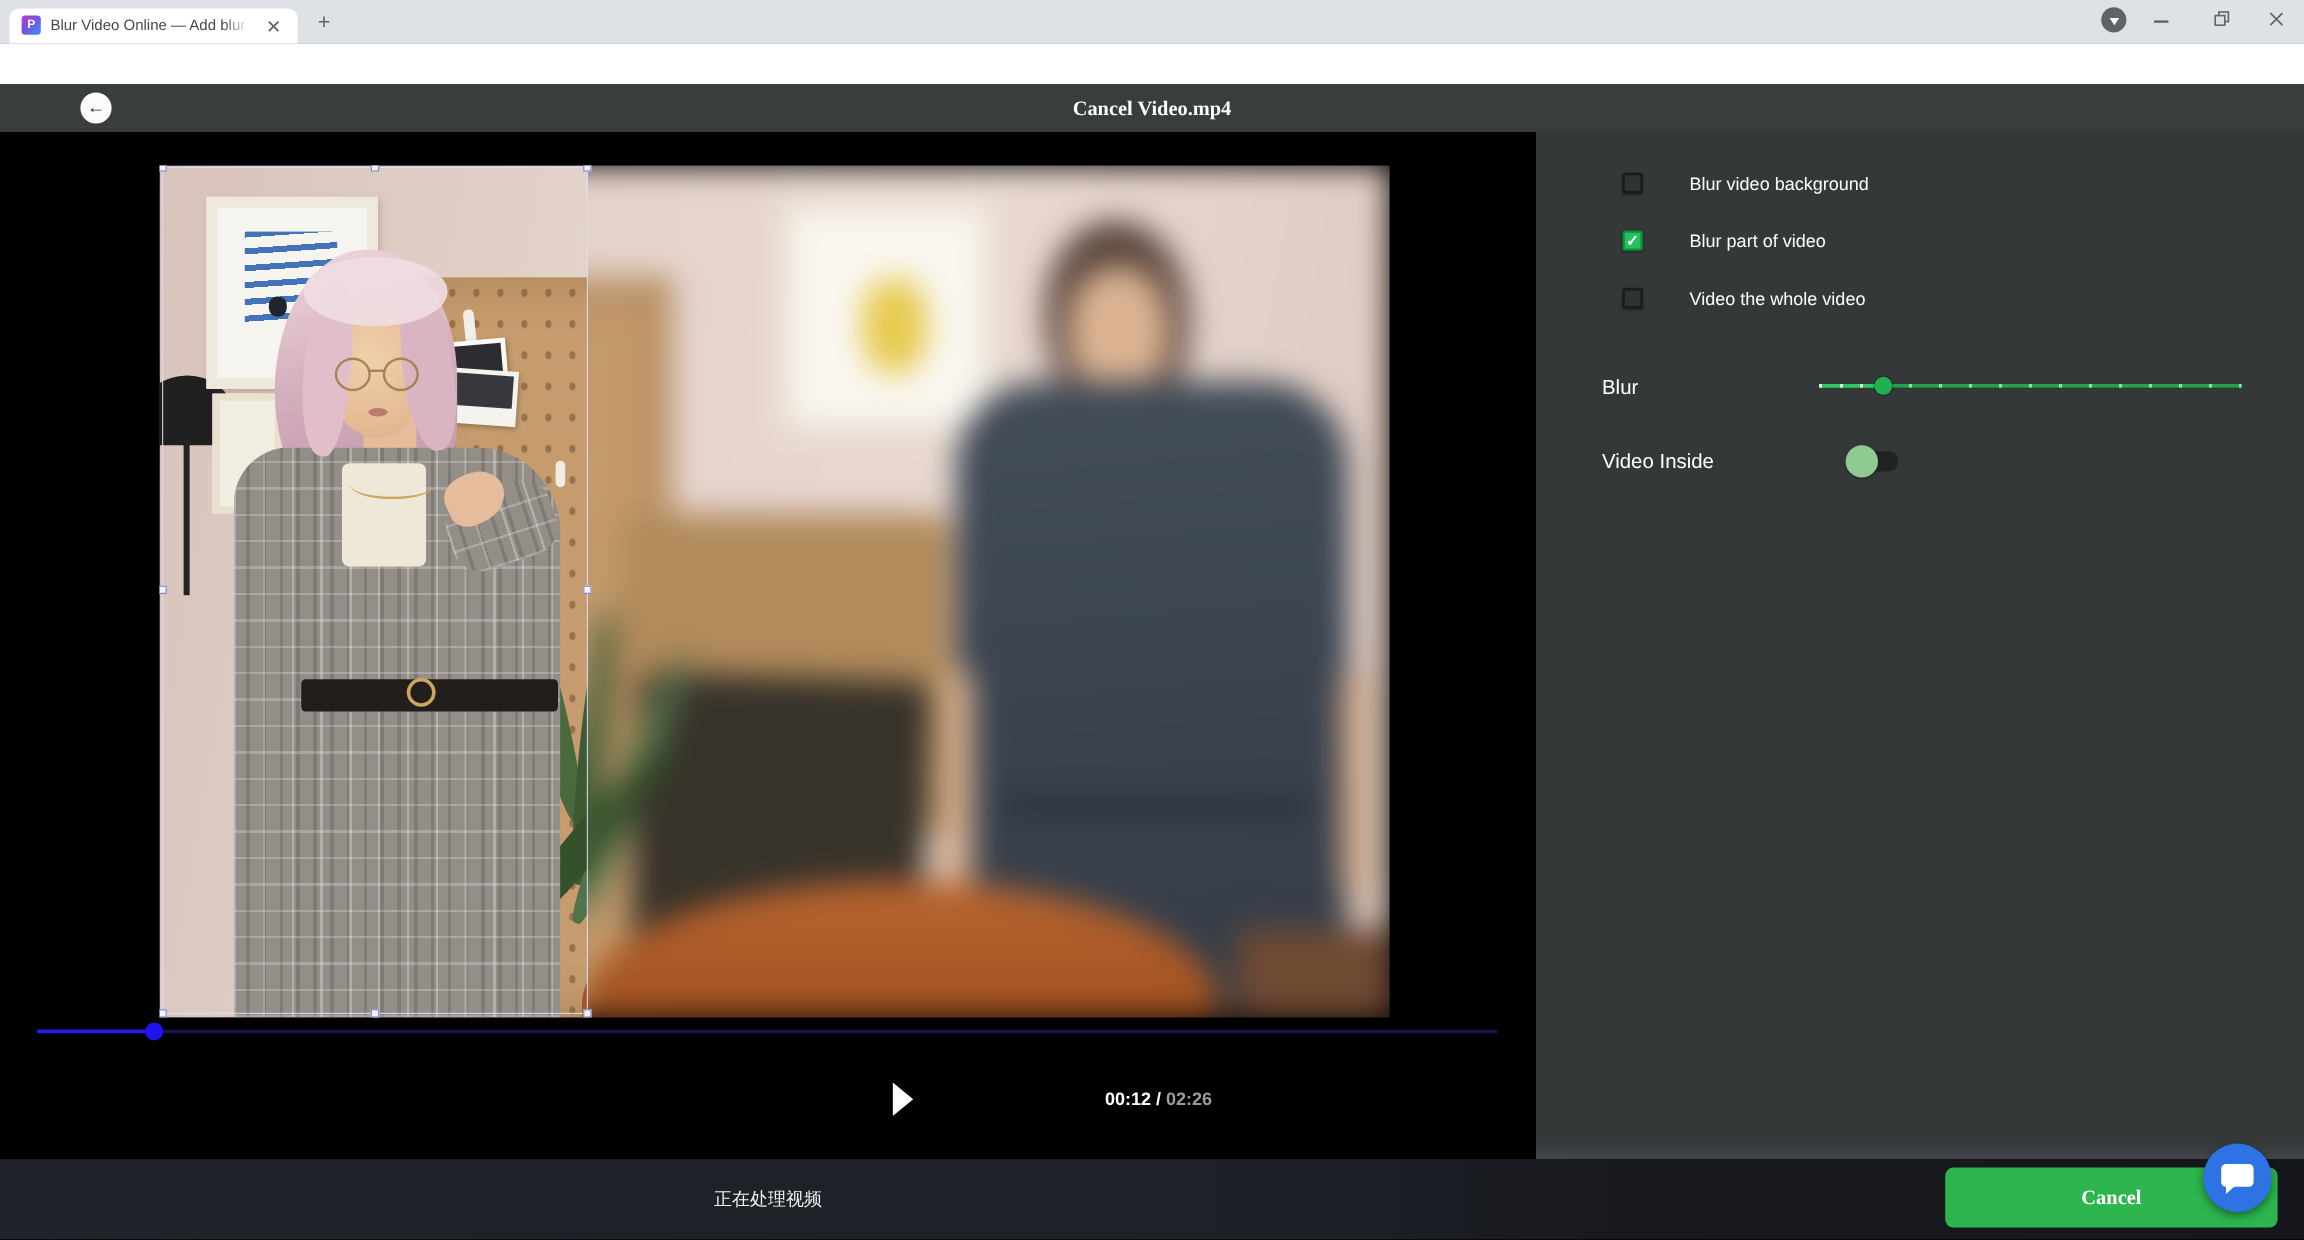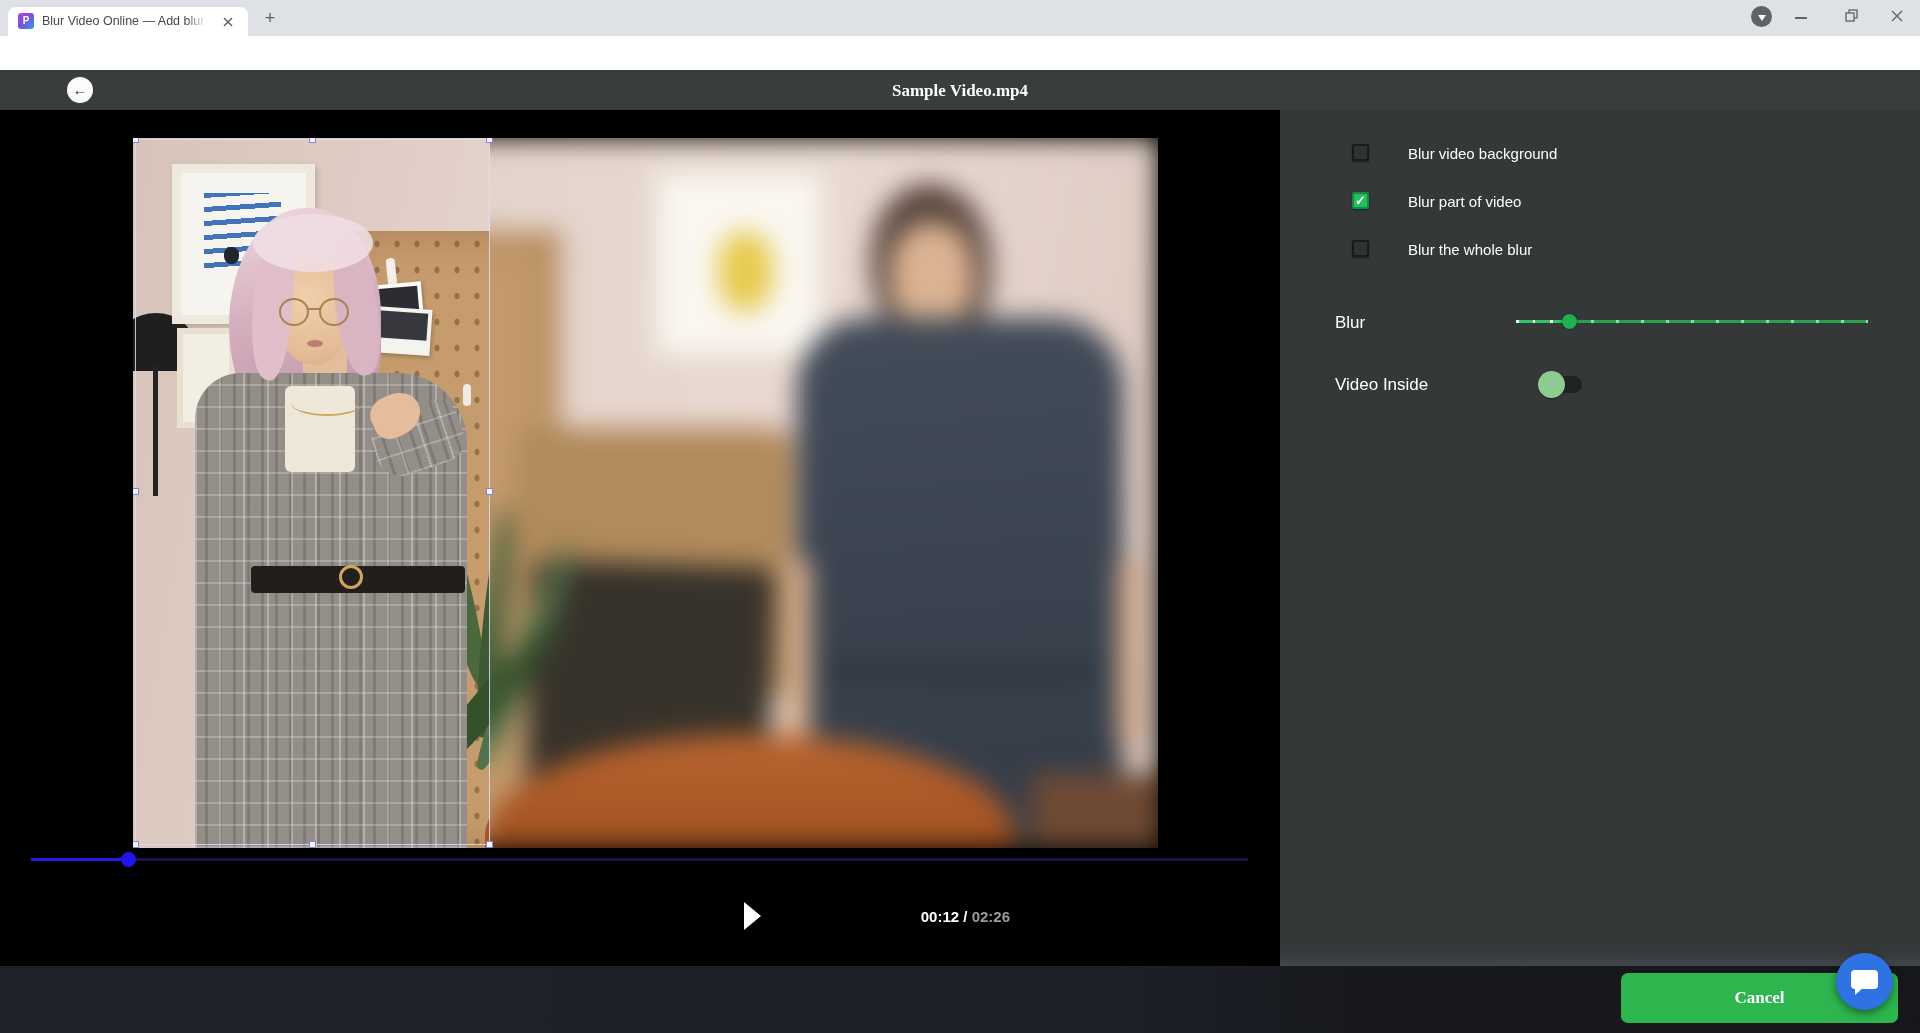--- a/index.html
+++ b/index.html
@@ -294,21 +294,21 @@
     <div class="abs avatar">S</div>
     <div class="abs menudots">
         <i></i>
         <i></i>
         <i></i>
       </div>
   </div>
 
   <div class="abs pageheader">
     <div class="abs backbtn" style="top:7px;">←</div>
-    <div class="abs pagetitle" style="top:11px;">Sample Video.mp4</div>
+    <div class="abs pagetitle" style="top:11px;">Cancel Video.mp4</div>
   </div>
 
   <div class="abs video-area">
     <div class="abs video-frame">
 
       <div class="scene scene-blur">
         <div class="lamp-shade"></div>
         <div class="lamp-pole"></div>
         <div class="frame-blue">
           <div class="art-blue"></div>
@@ -447,37 +447,38 @@
     <div class="cb-row row1">
       <span class="cb-box">✓</span>
       <span class="cb-label">Blur video background</span>
     </div>
     <div class="cb-row row2 checked">
       <span class="cb-box">✓</span>
       <span class="cb-label">Blur part of video</span>
     </div>
     <div class="cb-row row3">
       <span class="cb-box">✓</span>
-      <span class="cb-label">Blur the whole blur</span>
+      <span class="cb-label">Video the whole video</span>
     </div>
 
     <div class="lbl-big lbl-blur">Blur</div>
     <div class="slider">
       <div class="sl-track"></div>
       <div class="sl-active" id="sl-active" style="width: 15%;"></div>
       <div class="sl-thumb" id="sl-thumb" style="left: calc(15% - 7px);"></div>
     </div>
 
     <div class="lbl-big lbl-inside">Video Inside</div>
     <div class="toggle">
       <div class="tg-pill"></div>
       <div class="tg-knob"></div>
     </div>
   </div>
 
   <div class="abs bottombar">
+    <div class="statustext">正在处理视频</div>
     <div class="cancelbtn">Cancel</div>
   </div>
   <div class="abs chatfab">
     <div class="chatglyph"></div>
   </div>
 
 </div>
 
 </body></html>

